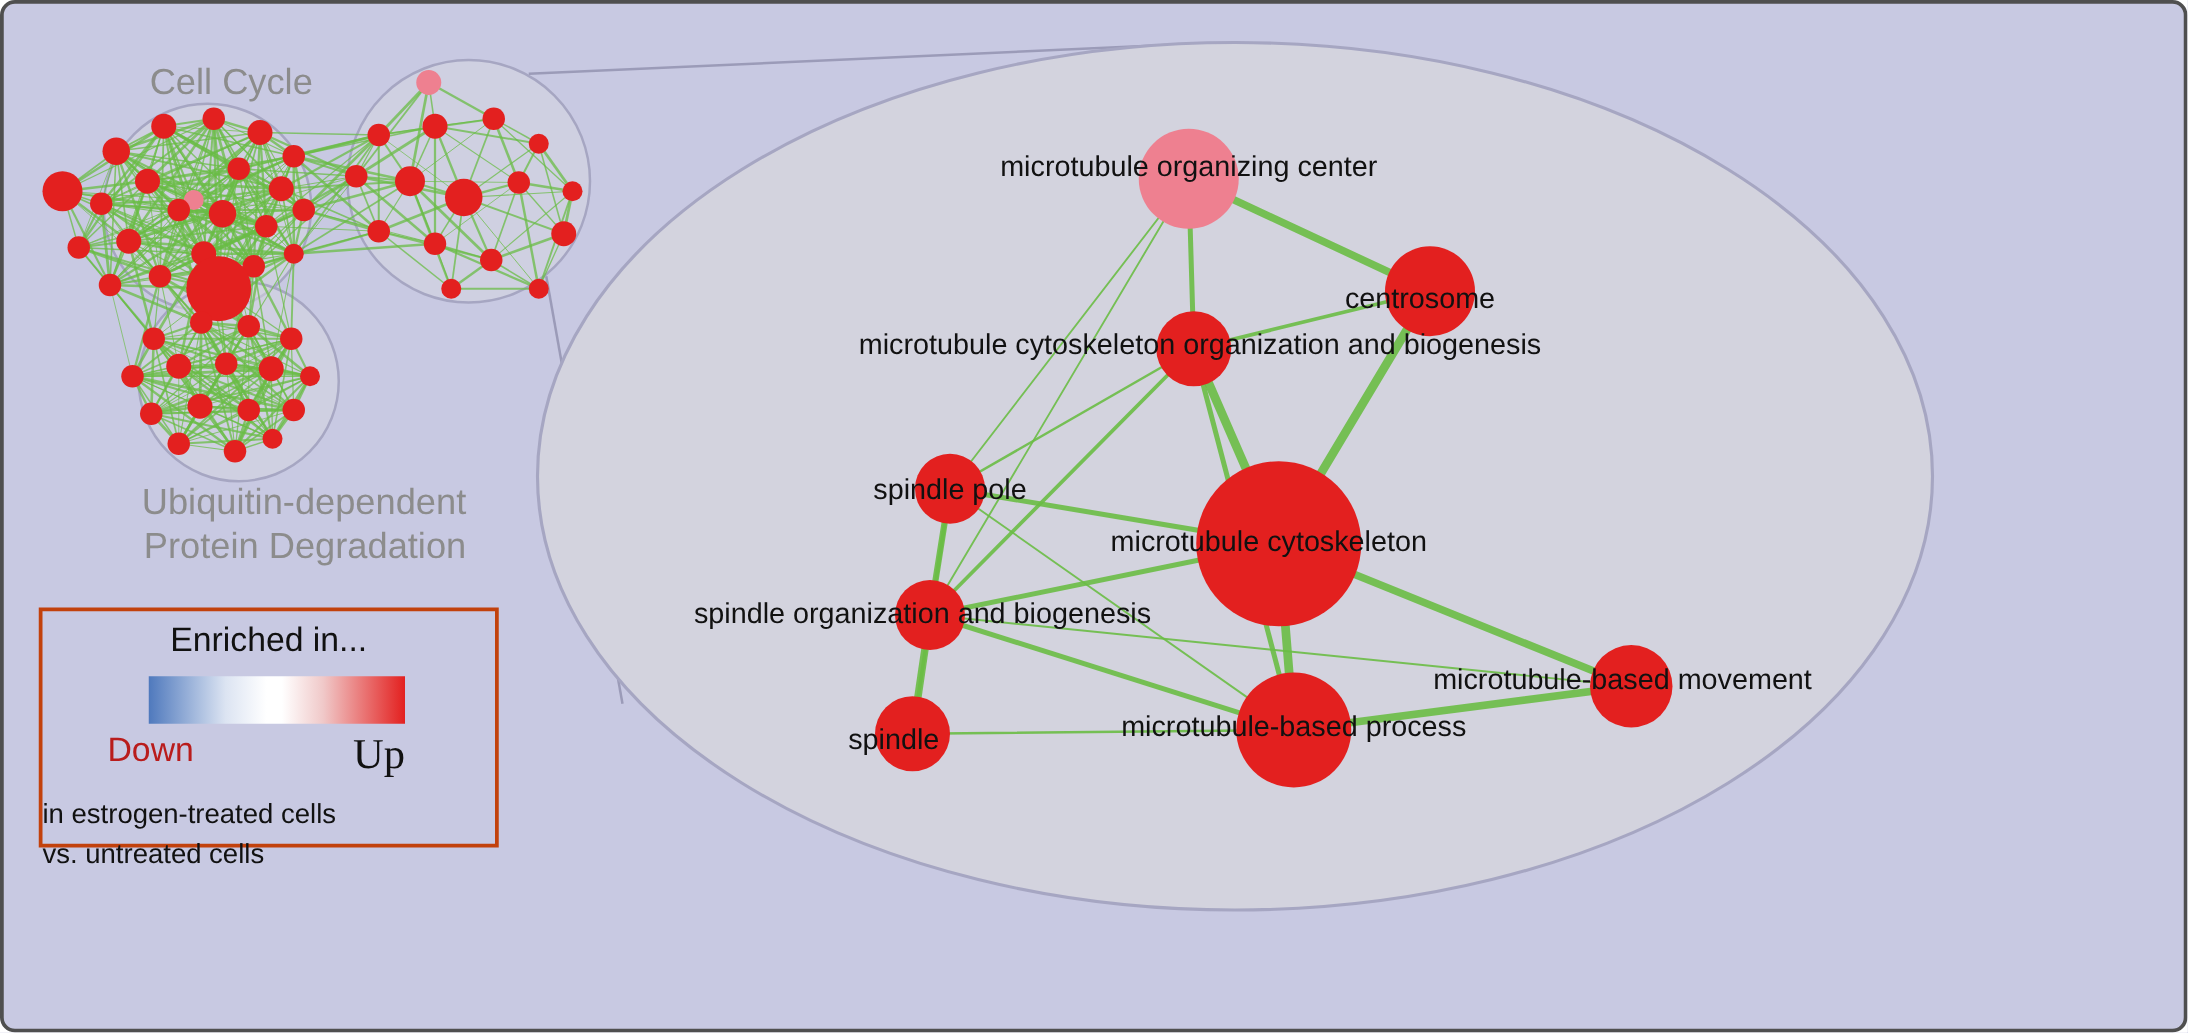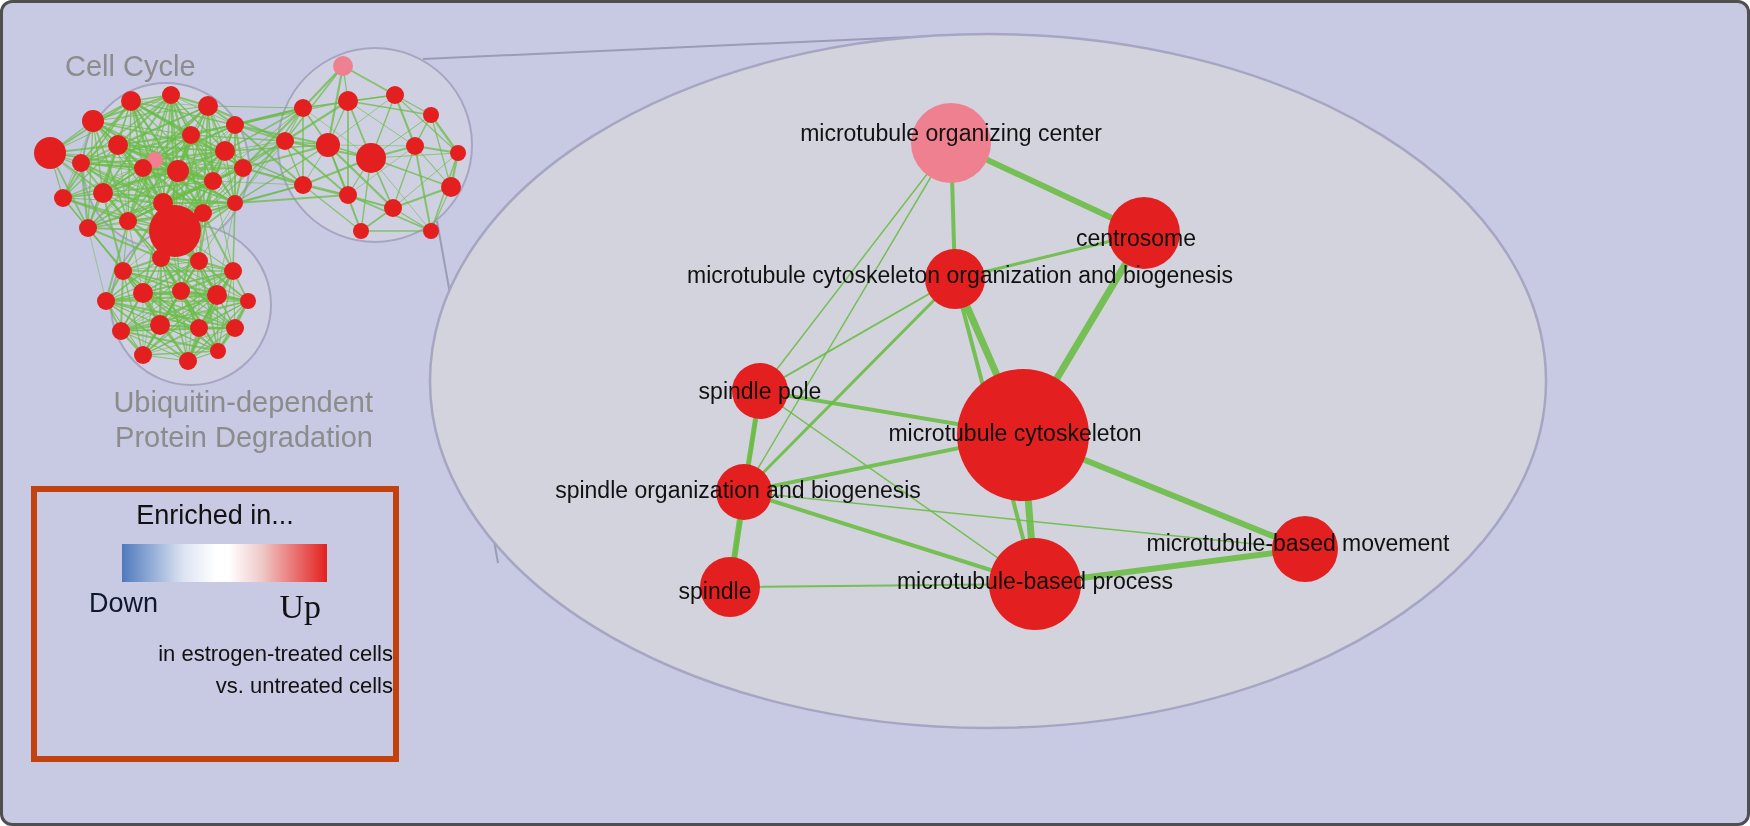--- a/index.html
+++ b/index.html
@@ -4,35 +4,35 @@
 <style>
   html,body{margin:0;padding:0;background:#ffffff;}
   .stage{
     position:relative;width:1750px;height:826px;box-sizing:border-box;
     background:#c8c9e2;border:3px solid #4f4f4f;border-radius:12px;overflow:hidden;
     font-family:"Liberation Sans",sans-serif;
   }
   .stage svg{position:absolute;left:0;top:0;}
   .overlay-label{position:absolute;color:#111;line-height:1.22;}
   .gray-label{color:#8c8c8c;}
-  .lbl-cell-cycle{left:62px;top:46px;width:240px;text-align:left;font-size:29px;}
+  .lbl-cell-cycle{left:62px;top:46px;width:240px;text-align:center;font-size:29px;}
   .lbl-ubiquitin{left:30px;top:382px;width:340px;text-align:right;font-size:29px;white-space:pre-line;}
   .lbl-microtubule{left:1255px;top:36px;width:260px;text-align:center;font-size:31px;white-space:pre-line;color:#151515;}
   .legend{
-    position:absolute;left:28px;top:483px;width:368px;height:276px;box-sizing:border-box;
-    border:6px solid #c2410c;background:transparent;
+    position:absolute;left:28px;top:483px;width:368px;height:192px;box-sizing:border-box;
+    border:3px solid #c2410c;background:transparent;
   }
   .legend-title{position:absolute;left:0;top:8px;width:100%;text-align:center;font-size:27px;color:#111;}
   .legend-bar{
     position:absolute;left:85px;top:52px;width:205px;height:38px;
     background:linear-gradient(90deg,var(--grad-left,#4f79bd) 0%, #dce4f2 30%, var(--grad-mid,#ffffff) 46%, var(--grad-mid,#ffffff) 52%, #f0c9c9 68%, var(--grad-right,#e3201f) 100%);
   }
-  .legend-down{position:absolute;left:52px;top:96px;font-size:27px;color:#0f172a;}
+  .legend-down{position:absolute;left:52px;top:96px;font-size:27px;color:#b91c1c;}
   .legend-up{position:absolute;right:72px;top:96px;font-size:34px;color:#111;font-family:Liberation Serif, serif;}
-  .legend-caption{position:absolute;left:0;top:146px;width:100%;text-align:right;font-size:22px;color:#111;line-height:1.45;white-space:pre-line;}
+  .legend-caption{position:absolute;left:0;top:146px;width:100%;text-align:left;font-size:22px;color:#111;line-height:1.45;white-space:pre-line;}
 </style>
 </head>
 <body>
 
 <div class="stage">
 
   <svg id="network-svg" width="1750" height="826" viewBox="0 0 1750 826">
 
     <line x1="420" y1="56" x2="930" y2="33" stroke="#9b9bb8" stroke-width="2"></line>
     <line x1="434" y1="218" x2="495" y2="560" stroke="#9b9bb8" stroke-width="2"></line>

